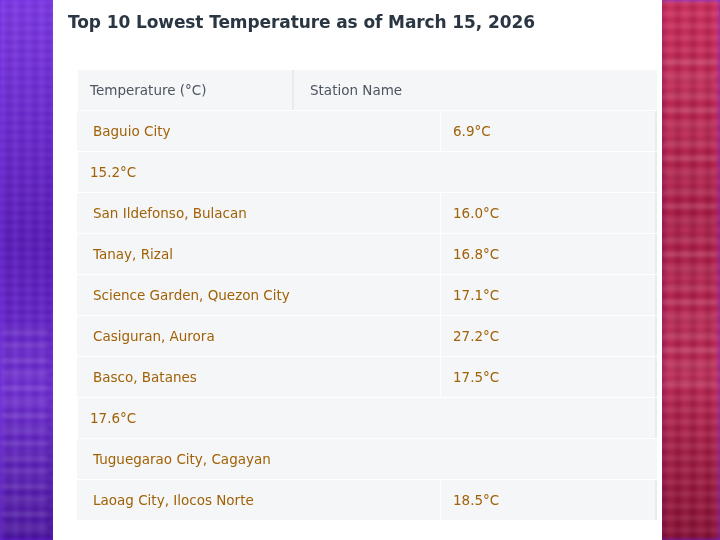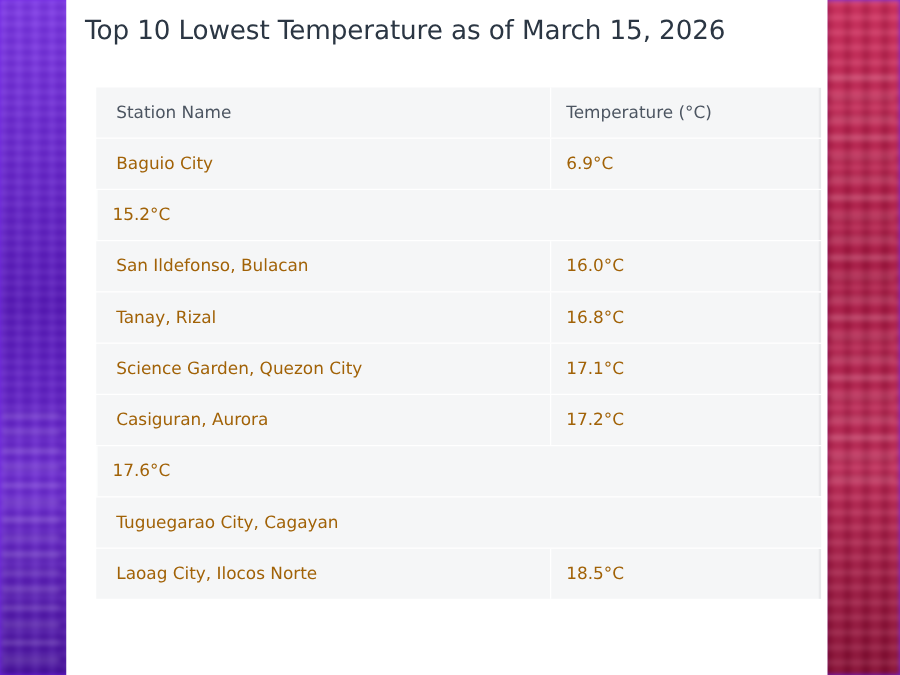--- a/index.html
+++ b/index.html
@@ -78,22 +78,22 @@
   .card {
     position:absolute;
     left:53px; top:0;
     width:609px; height:540px;
     background:#ffffff;
   }
 
   .card-title {
     position:absolute;
     left:15px; top:12px;
-    font-size:21px;
-    font-weight:normal;
+    font-size:17px;
+    font-weight:bold;
     color:#2b3643;
     letter-spacing:-.1px;
     white-space:nowrap;
   }
 
   
   .table {
     position:absolute;
     left:24px; top:70px;
     width:580px;
@@ -136,22 +136,22 @@
 
   <div class="bg-layer bg-crimson"></div>
 
   <div class="card">
 
     <div class="card-title">Top 10 Lowest Temperature as of March 15, 2026</div>
 
     <div class="table">
 
       <div class="row header">
+        <div class="cell cell-temp">Temperature (°C)</div>
         <div class="cell cell-station">Station Name</div>
-        <div class="cell cell-temp">Temperature (°C)</div>
       </div>
 
       <div class="row">
         <div class="cell cell-station">Baguio City</div>
         <div class="cell cell-temp">6.9°C</div>
       </div>
 
       <div class="row">
         <div class="cell cell-temp">15.2°C</div>
       </div>
@@ -166,23 +166,27 @@
         <div class="cell cell-temp">16.8°C</div>
       </div>
 
       <div class="row">
         <div class="cell cell-station">Science Garden, Quezon City</div>
         <div class="cell cell-temp">17.1°C</div>
       </div>
 
       <div class="row">
         <div class="cell cell-station">Casiguran, Aurora</div>
-        <div class="cell cell-temp">17.2°C</div>
-      </div>
-
+        <div class="cell cell-temp">27.2°C</div>
+      </div>
+
+      <div class="row">
+        <div class="cell cell-station">Basco, Batanes</div>
+        <div class="cell cell-temp">17.5°C</div>
+      </div>
 
       <div class="row">
         <div class="cell cell-temp">17.6°C</div>
       </div>
 
       <div class="row">
         <div class="cell cell-station">Tuguegarao City, Cagayan</div>
       </div>
 
       <div class="row">

